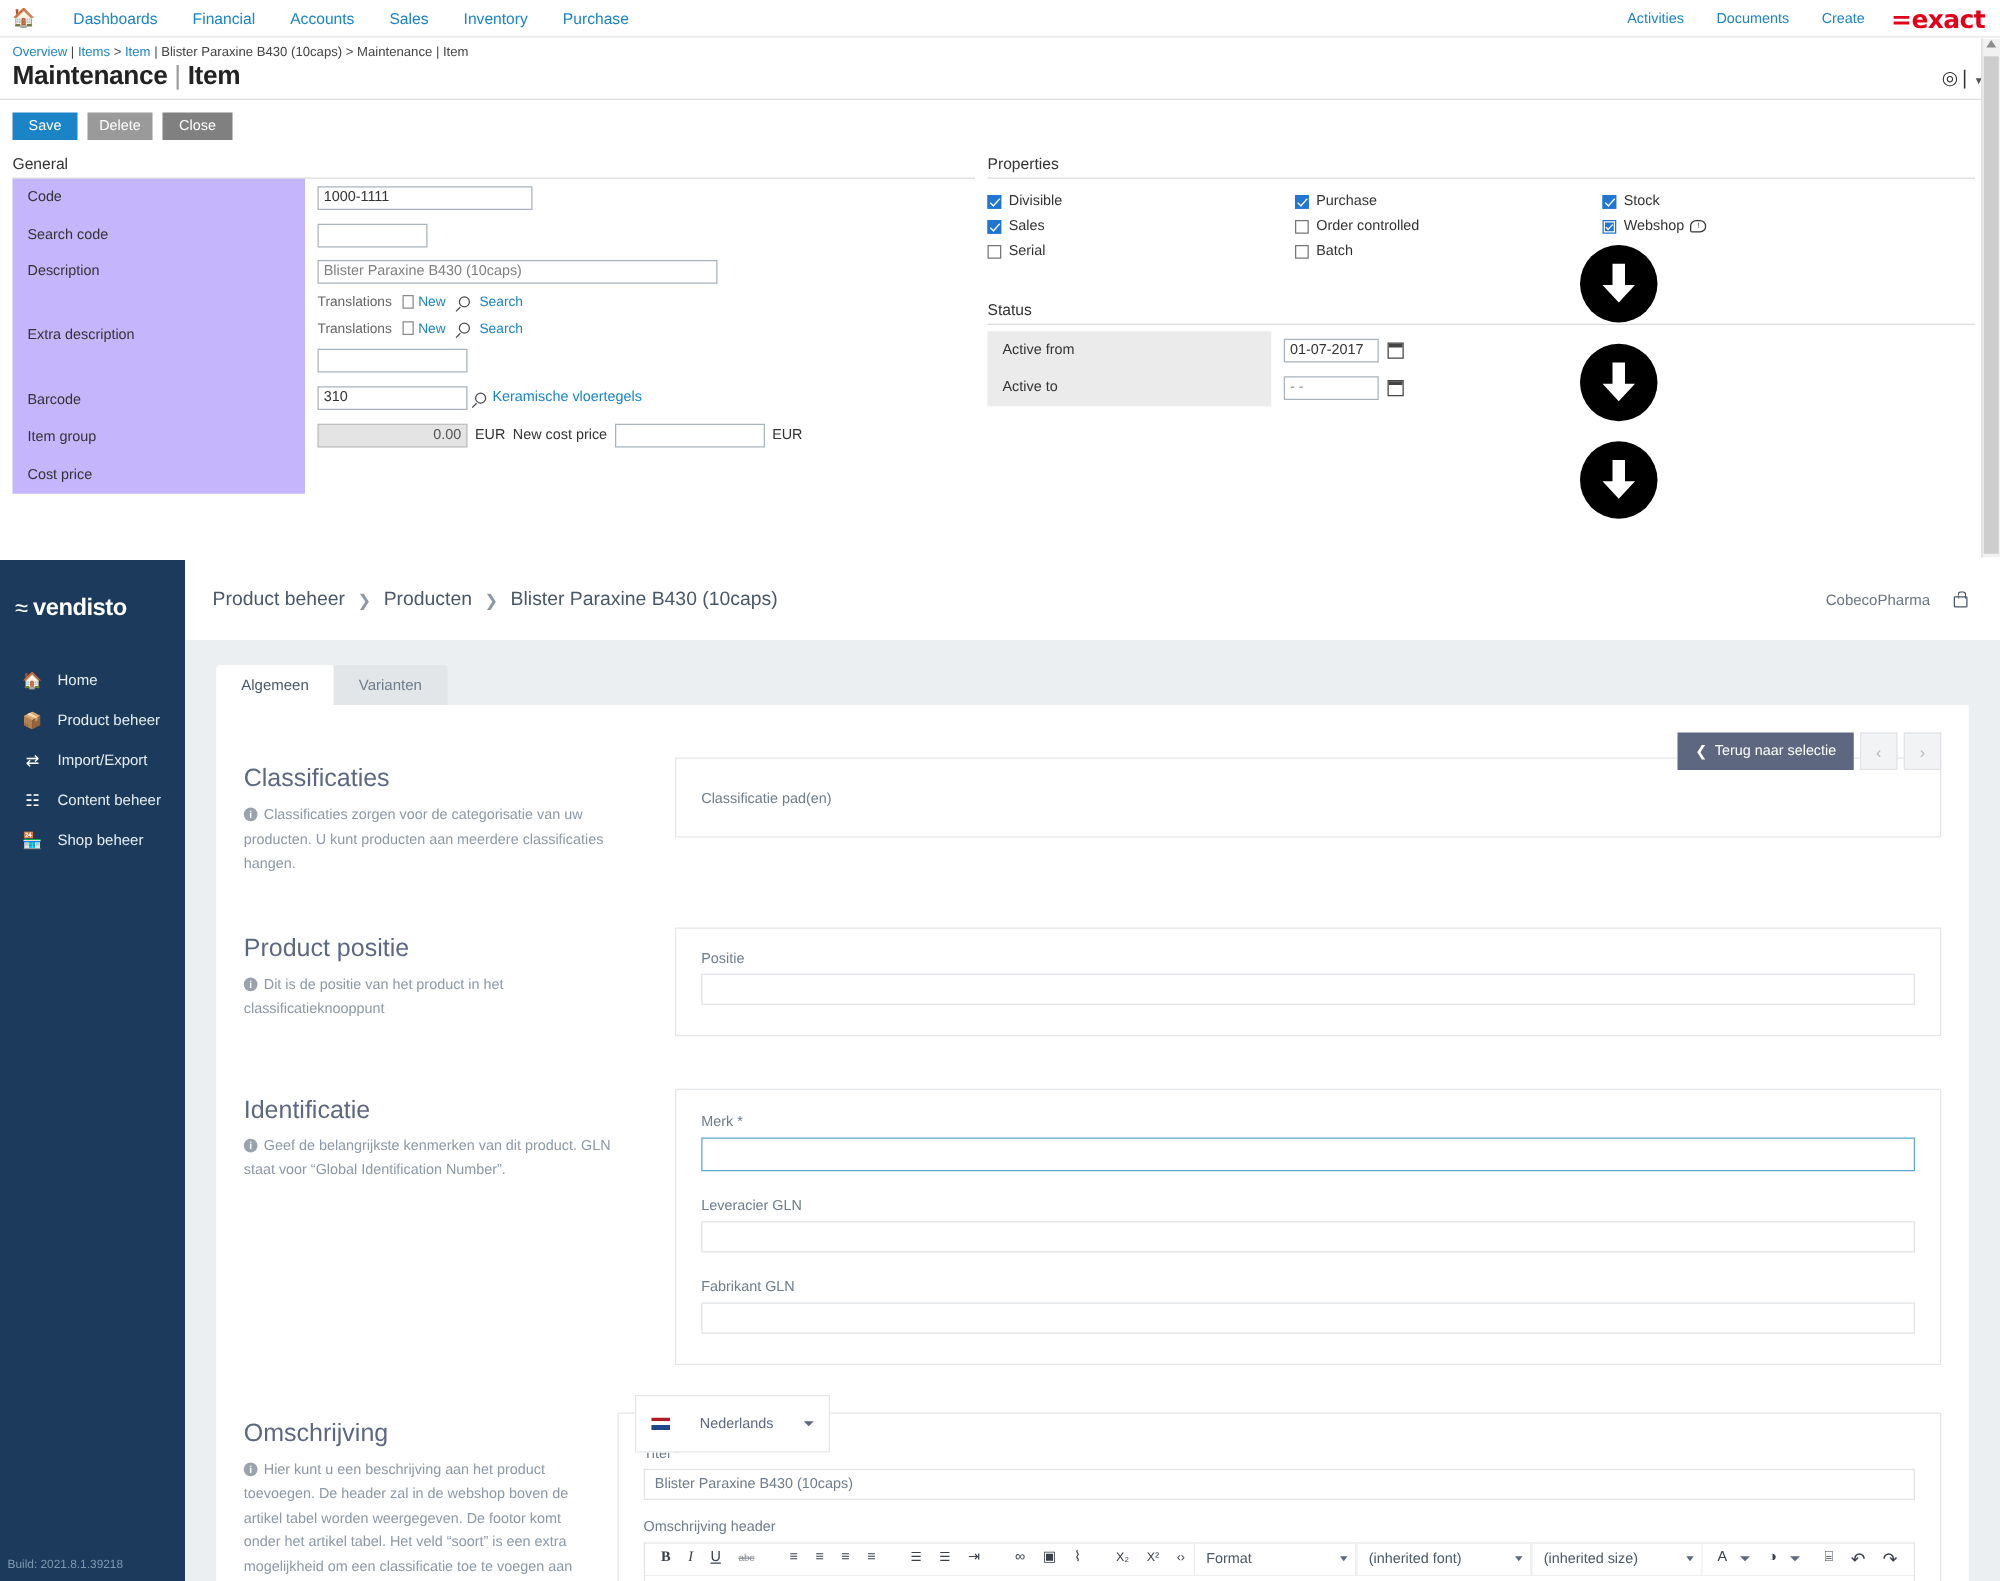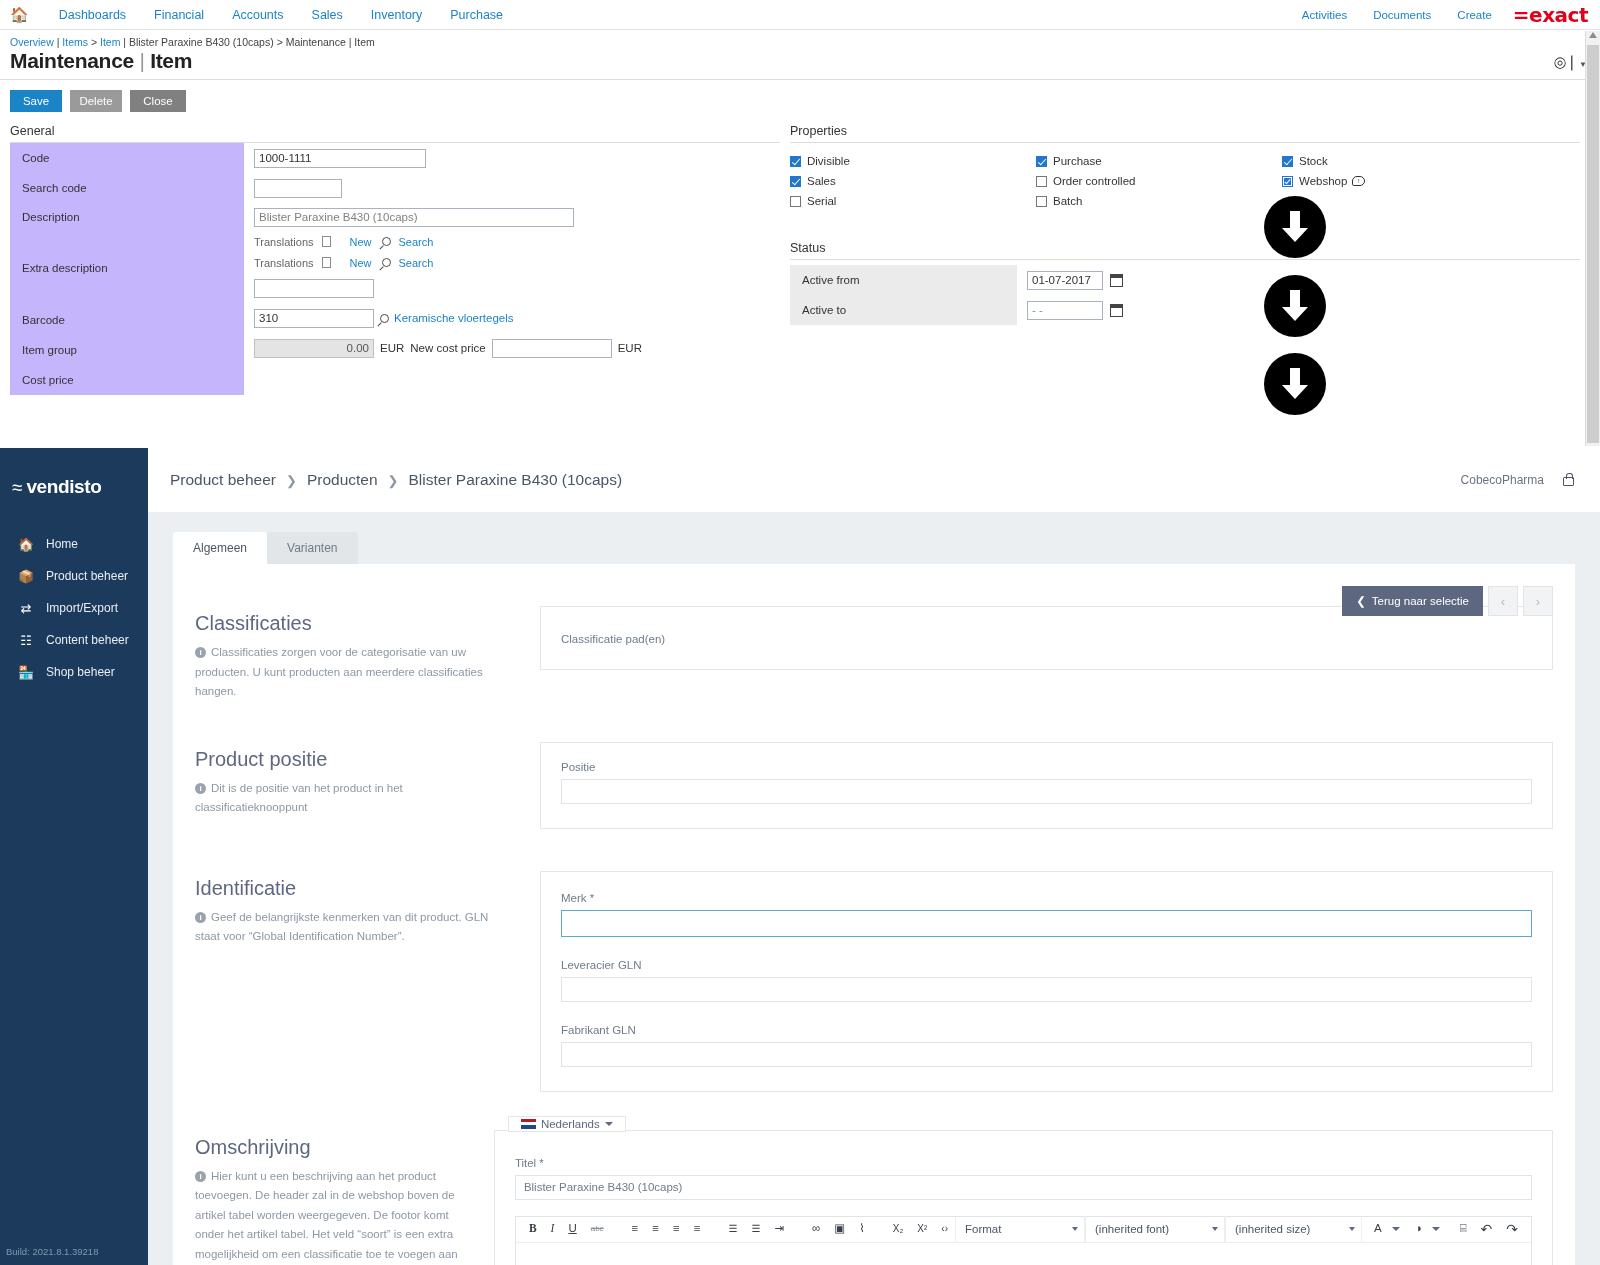--- a/index.html
+++ b/index.html
@@ -59,21 +59,21 @@
   .frow.tall { height:51px; align-items:flex-start; padding-top:8px;}
 
   .fieldrow { height:30px; display:flex; align-items:center; padding-left:10px; font-size:11.5px;}
   input.txt {
     font-family:"Liberation Sans", sans-serif; font-size:11.5px; color:#333;
     border:1px solid #a9b3bd; height:19px; padding:1px 4px; background:#fff; outline:none;
   }
   input.txt.grey-text { color:#808080; }
   input.txt.readonly { background:#e4e4e4; text-align:right; color:#555; border:1px solid #c0c0c0;}
   .translations { font-size:11px; color:#666; display:flex; align-items:center; gap:4px; padding-left:10px; height:21px;}
-  .translations a { color:#1b84c7; text-decoration:none;margin-left:15px; }
+  .translations a { color:#1b84c7; text-decoration:none; }
   .doc-ico { display:inline-block; width:9px; height:11px; border:1px solid #8a8a8a; background:#fff; position:relative; margin-left:4px;}
   .mag { display:inline-block; width:9px; height:9px; border:1.4px solid #4a4a4a; border-radius:50%; position:relative; margin-left:6px;}
   .mag:after { content:""; position:absolute; width:1.4px; height:5px; background:#4a4a4a; left:-2px; top:7px; transform:rotate(45deg);}
   .eur { font-size:11.5px; color:#333; margin:0 6px; }
 
   
   .props-grid { display:flex; padding-top:8px; }
   .props-col { width:246px; }
   .props-col:nth-child(3) { width:auto; }
   .cbrow { display:flex; align-items:center; height:20px; font-size:11.5px; color:#333; }
@@ -145,21 +145,21 @@
   .card .muted { font-size:11.5px; color:#6f7c8b; }
   .fld-label { font-size:11.5px; color:#6f7c8b; margin-bottom:6px; display:block;}
   .fld { width:100%; height:25px; border:1px solid #e0e3e7; background:#fff; outline:none; font-family:"Liberation Sans", sans-serif; font-size:11.5px; color:#4a5766; padding:2px 8px;}
   .fld.focus { border:1px solid #5aa9cf; height:27px;}
   .fld.filled { color:#6f7c8b; }
   .gap { height:22px; }
 
   .lang-wrap { position:relative; }
   .lang-btn {
     position:absolute; left:14px; top:-14px; background:#fff; border:1px solid #e4e7ea;
-    padding:1px 12px; display:flex; align-items:center; gap:5px; font-size:11.5px; color:#5d6880; cursor:pointer;
+    padding:16px 12px; display:flex; align-items:center; gap:24px; font-size:11.5px; color:#5d6880; cursor:pointer;
   }
   .flag-nl { width:15px; height:10px; display:inline-block; position:relative; overflow:hidden; border:0;}
   .flag-nl i { display:block; height:3.33px; }
   .f1{background:#ae1c28;} .f2{background:#fff;} .f3{background:#21468b;}
   .caret-dn { width:0;height:0;border-left:4px solid transparent;border-right:4px solid transparent;border-top:4px solid #5d6880;}
 
   .editor { border:1px solid #e0e3e7; }
   .ed-toolbar { display:flex; align-items:center; height:26px; padding:0 6px; gap:0; background:#fff; border-bottom:1px solid #eceef0;}
   .tb { font-size:11.5px; color:#39404a; padding:0 7px; cursor:pointer; line-height:1; display:flex; align-items:center; justify-content:center; min-width:14px; height:24px;}
   .tb.sep { padding:0 3px; }
@@ -497,20 +497,21 @@
                 <i class="f2"></i>
                 <i class="f3"></i>
               </span>
             <span>Nederlands</span>
             <span class="caret-dn"></span>
           </div>
           <div class="card" style="padding:26px 20px 20px 20px">
             <label class="fld-label">Titel *</label>
             <input class="fld filled" value="Blister Paraxine B430 (10caps)" style="">
             <div style="height:16px"></div>
+            <label class="fld-label">Omschrijving header</label>
             <div class="editor">
               <div class="ed-toolbar">
                 <span class="tb" style="font-weight:bold;font-family:'Liberation Serif',serif">B</span>
                 <span class="tb" style="font-style:italic;font-family:'Liberation Serif',serif">I</span>
                 <span class="tb" style="text-decoration:underline">U</span>
                 <span class="tb" style="text-decoration:line-through;font-size:8px;color:#8a9099">abc</span>
                 <span class="tb sep"></span>
                 <span class="tb">≡</span>
                 <span class="tb">≡</span>
                 <span class="tb">≡</span>

